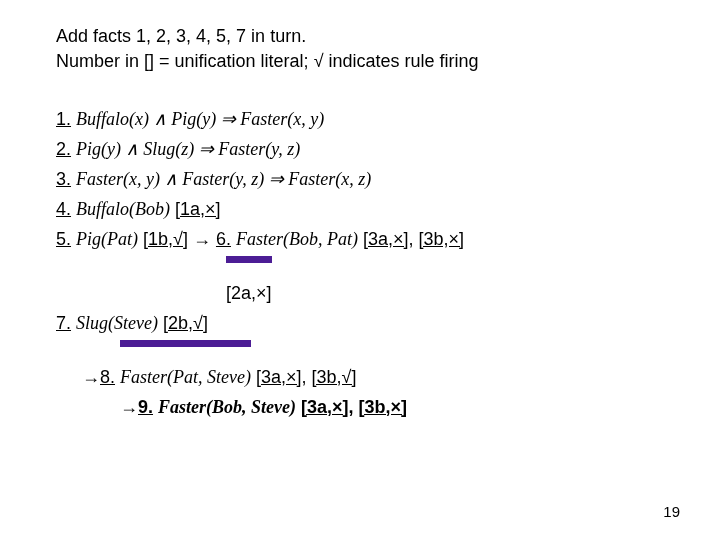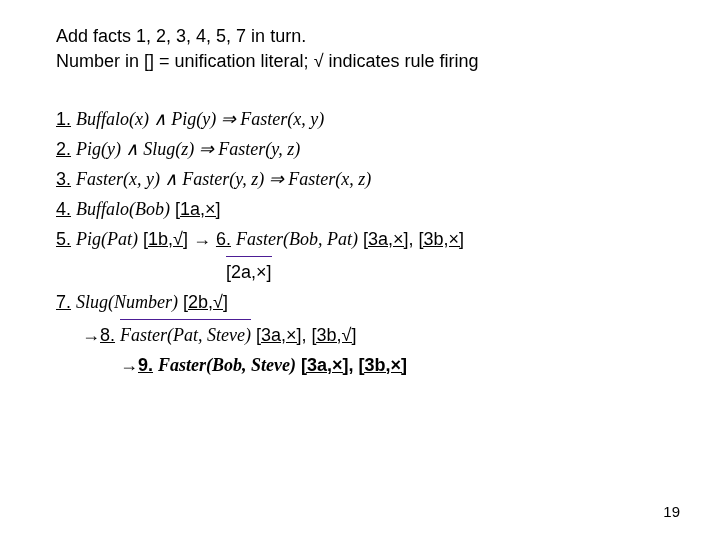--- a/index.html
+++ b/index.html
@@ -49,22 +49,22 @@
   }
   .math {
     font-family: "Times New Roman", Times, serif;
     font-style: italic;
     text-align: right;
   }
   .upright {
     font-style: normal;
   }
   .box-over {
-    border-top: 1px solid #4c1d95;
-    padding-top: 2px;
+    border-top: 7px solid #4c1d95;
+    padding-top: 17px;
     display: inline-block;
   }
   .small-tag {
     font-family: Arial, Helvetica, sans-serif;
     font-style: normal;
   }
   .page-num {
     position: absolute;
     right: 40px;
     bottom: 20px;
@@ -128,21 +128,21 @@
       <span class="small-tag tag-u"> [3a,×]</span><span class="small-tag">,</span>
       <span class="small-tag tag-u"> [3b,×]</span>
     </div>
 
     <div class="item" style="margin-left:170px;">
       <span class="small-tag box-over">[2a,×]</span>
     </div>
 
     <div class="item">
       <span class="num-u leadnum">7.</span>
-      <span class="math">Slug(Number)</span>
+      <span class="math">Slug(Steve)</span>
       <span class="small-tag tag-u"> [2b,√]</span>
     </div>
 
     <div class="item sub">
       <span class="upright">→</span><span class="num-u leadnum">8.</span>
       <span class="math box-over"> Faster(Pat, Steve)</span>
       <span class="small-tag tag-u"> [3a,×]</span><span class="small-tag">,</span>
       <span class="small-tag tag-u"> [3b,√]</span>
     </div>
 

